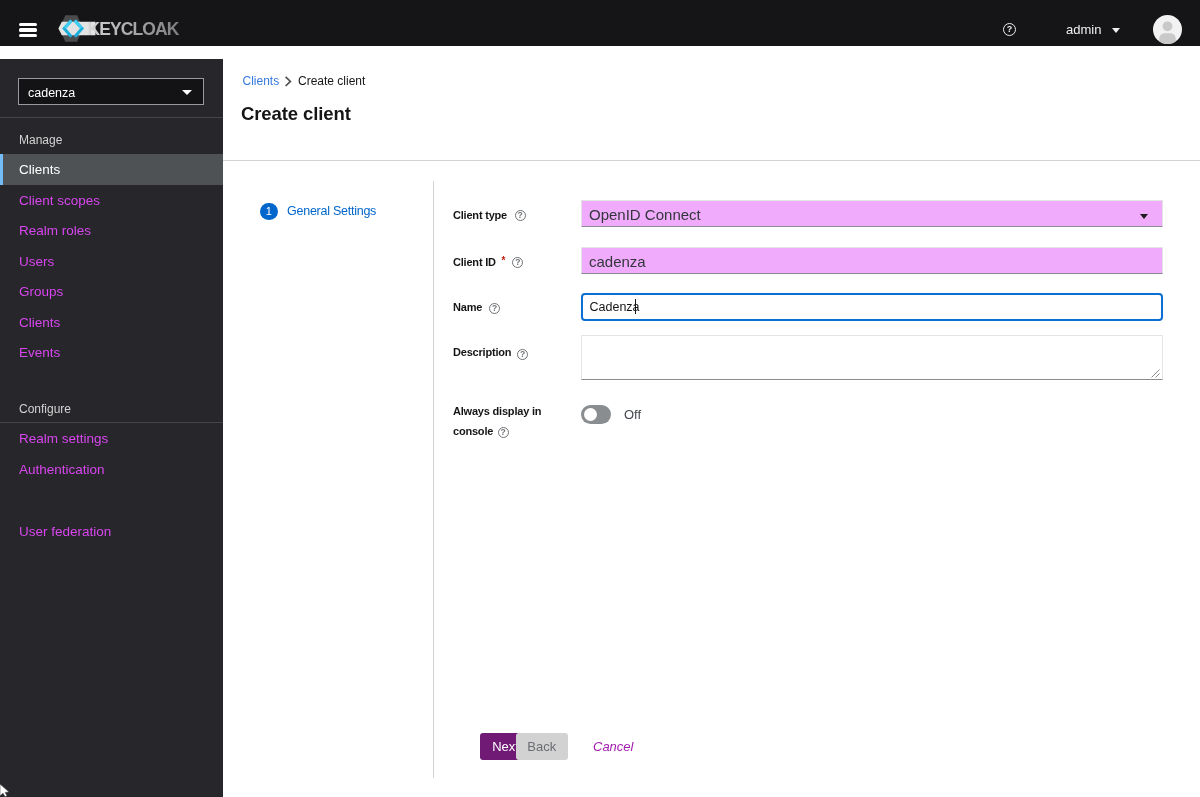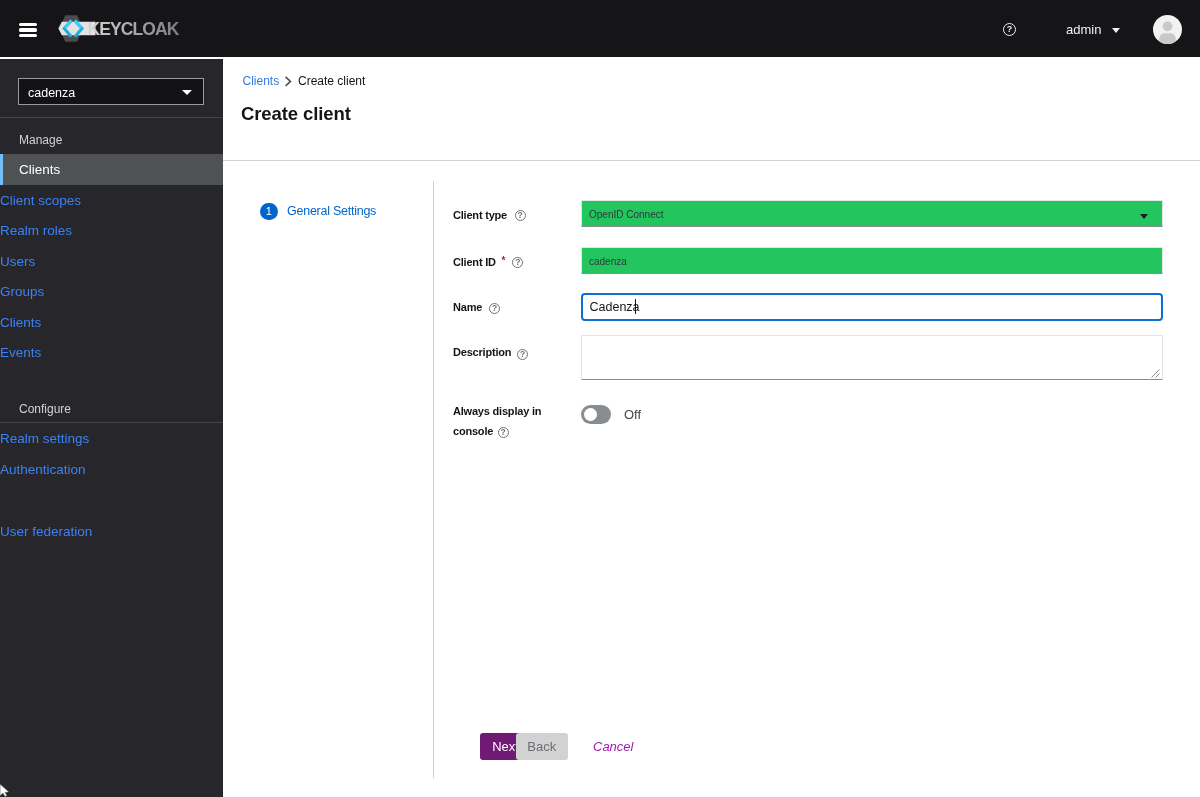--- a/index.html
+++ b/index.html
@@ -2,52 +2,52 @@
 <html><head>
 <meta charset="utf-8">
 <style>
 * { margin:0; padding:0; box-sizing:border-box; }
 html,body { width:1200px; height:797px; overflow:hidden; }
 body { font-family:"Liberation Sans", sans-serif; position:relative; background:#fff; }
 #app { position:absolute; left:0; top:0; width:1200px; height:797px; }
 .abs { position:absolute; }
 
 
-#header { position:absolute; left:0; top:0; width:1200px; height:57px; background:#151517; }
+#header { position:absolute; left:0; top:0; width:1200px; height:46px; background:#151517; }
 .bar { position:absolute; left:18.5px; width:18px; height:3.6px; background:#fff; border-radius:1.6px; }
 #logo { position:absolute; left:58px; top:13px; }
 #helpCirc { position:absolute; left:1003px; top:23px; width:13px; height:13px; border:1.4px solid #ededed; border-radius:50%; color:#ededed; font-size:9px; font-weight:bold; text-align:center; line-height:10.5px; }
 #adminTxt { position:absolute; left:1066px; top:23px; height:14px; line-height:14px; font-size:13px; color:#f0f0f0; }
 #adminCaret { position:absolute; left:1112px; top:27.5px; width:0; height:0; border-left:4.5px solid transparent; border-right:4.5px solid transparent; border-top:5px solid #f0f0f0; }
 
 
 #sidebar { position:absolute; left:0; top:59px; width:223px; height:738px; background:#26262b; }
 #realmBox { position:absolute; left:18px; top:19px; width:186px; height:27px; background:#131316; border:1px solid #99999e; }
 #realmTxt { position:absolute; left:9px; top:5.5px; font-size:12.5px; line-height:16px; color:#fff; }
 #realmCaret { position:absolute; left:163px; top:11px; width:0; height:0; border-left:5px solid transparent; border-right:5px solid transparent; border-top:5.5px solid #fff; }
 .sep { position:absolute; left:0; width:223px; height:1px; background:#44464c; }
 .navlabel { position:absolute; left:19px; height:14px; line-height:14px; font-size:12px; color:#d2d2d2; }
-.navitem { position:absolute; left:0; width:223px; height:31px; line-height:31px; color:#3b82f6; font-size:13.5px; }
+.navitem { position:absolute; left:0; width:223px; height:31px; line-height:31px; color:#d946ef; font-size:13.5px; padding-left:19px; }
 #navCurrent { position:absolute; left:0; top:94.5px; width:223px; height:31.5px; background:#4f5255; border-left:3px solid #73bcf7; }
 #navCurrent span { position:absolute; left:16px; top:0; height:31.5px; line-height:31.5px; font-size:13.5px; color:#fff; }
 .blue { color:#0166cc; }
 #crumb1 { position:absolute; left:242.5px; top:74px; font-size:12px; height:14px; line-height:14px; color:#3579e0; }
 
 #crumb2 { position:absolute; left:298px; top:74px; font-size:12px; height:14px; line-height:14px; color:#151515; }
 #h1 { position:absolute; left:241px; top:102.5px; font-size:18.5px; font-weight:bold; color:#151515; height:22px; line-height:22px; letter-spacing:-0.1px; }
 #subtitle { position:absolute; left:241px; top:128px; font-size:12.5px; color:#151515; height:15px; line-height:15px; letter-spacing:-0.05px; }
 #topDivider { position:absolute; left:223px; top:160px; width:977px; height:1px; background:#d2d2d2; }
 #vline { position:absolute; left:433px; top:181px; width:1px; height:597px; background:#d2d2d2; }
 #stepCircle { position:absolute; left:260px; top:202.5px; width:17.5px; height:17.5px; border-radius:50%; background:#0166cc; color:#fff; font-size:11px; text-align:center; line-height:17.5px; }
 #stepTxt { position:absolute; left:287px; top:202.5px; font-size:12.5px; color:#0166cc; height:16px; line-height:16px; letter-spacing:-0.25px; }
 
 .flabel { position:absolute; left:453px; font-size:11px; font-weight:bold; color:#151515; height:14px; line-height:14px; letter-spacing:-0.2px; }
 .qicon { position:absolute; width:11px; height:11px; border:1.2px solid #6f7377; border-radius:50%; color:#6f7377; font-size:8.5px; font-weight:bold; text-align:center; line-height:9.5px; }
 .red { color:#c9190b; font-size:11px; }
-.finput { position:absolute; left:581px; width:581.5px; height:27px; background:#22c55e; border:1px solid #e4e4e4; border-bottom:1px solid #8a8d90; font-size:10px; color:#33373b; padding-left:7px; line-height:27px; }
+.finput { position:absolute; left:581px; width:581.5px; height:27px; background:#f0abfc; border:1px solid #e4e4e4; border-bottom:1px solid #8a8d90; font-size:15px; color:#33373b; padding-left:7px; line-height:27px; }
 #selectCaret { position:absolute; left:1140px; top:213.5px; width:0; height:0; border-left:4.8px solid transparent; border-right:4.8px solid transparent; border-top:5.5px solid #1b1b1b; }
 #nameInput { position:absolute; left:580.5px; top:293px; width:582.5px; height:28px; border:2px solid #0c6fd2; border-radius:4px; background:#fff; font-size:12.5px; color:#151515; padding-left:7px; line-height:24px; }
 #cursorLine { position:absolute; left:635px; top:299px; width:1px; height:15px; background:#151515; }
 #descArea { position:absolute; left:581px; top:335px; width:581.5px; height:45px; background:#fff; border:1px solid #e4e4e4; border-bottom:1px solid #8a8d90; }
 #resizeH { position:absolute; right:1.5px; bottom:1.5px; width:9px; height:9px; }
 #toggle { position:absolute; left:581px; top:405px; width:30px; height:19px; border-radius:9.5px; background:#8a8d90; }
 #toggleKnob { position:absolute; left:3px; top:3px; width:13px; height:13px; border-radius:50%; background:#fff; }
 #offTxt { position:absolute; left:624px; top:407px; font-size:13px; color:#42464b; height:15px; line-height:15px; }
 
 #nextBtn { position:absolute; left:480px; top:732.5px; width:51px; height:27.5px; background:#701a75; border-radius:3px; color:#fff; font-size:13px; text-align:center; line-height:27.5px; }

